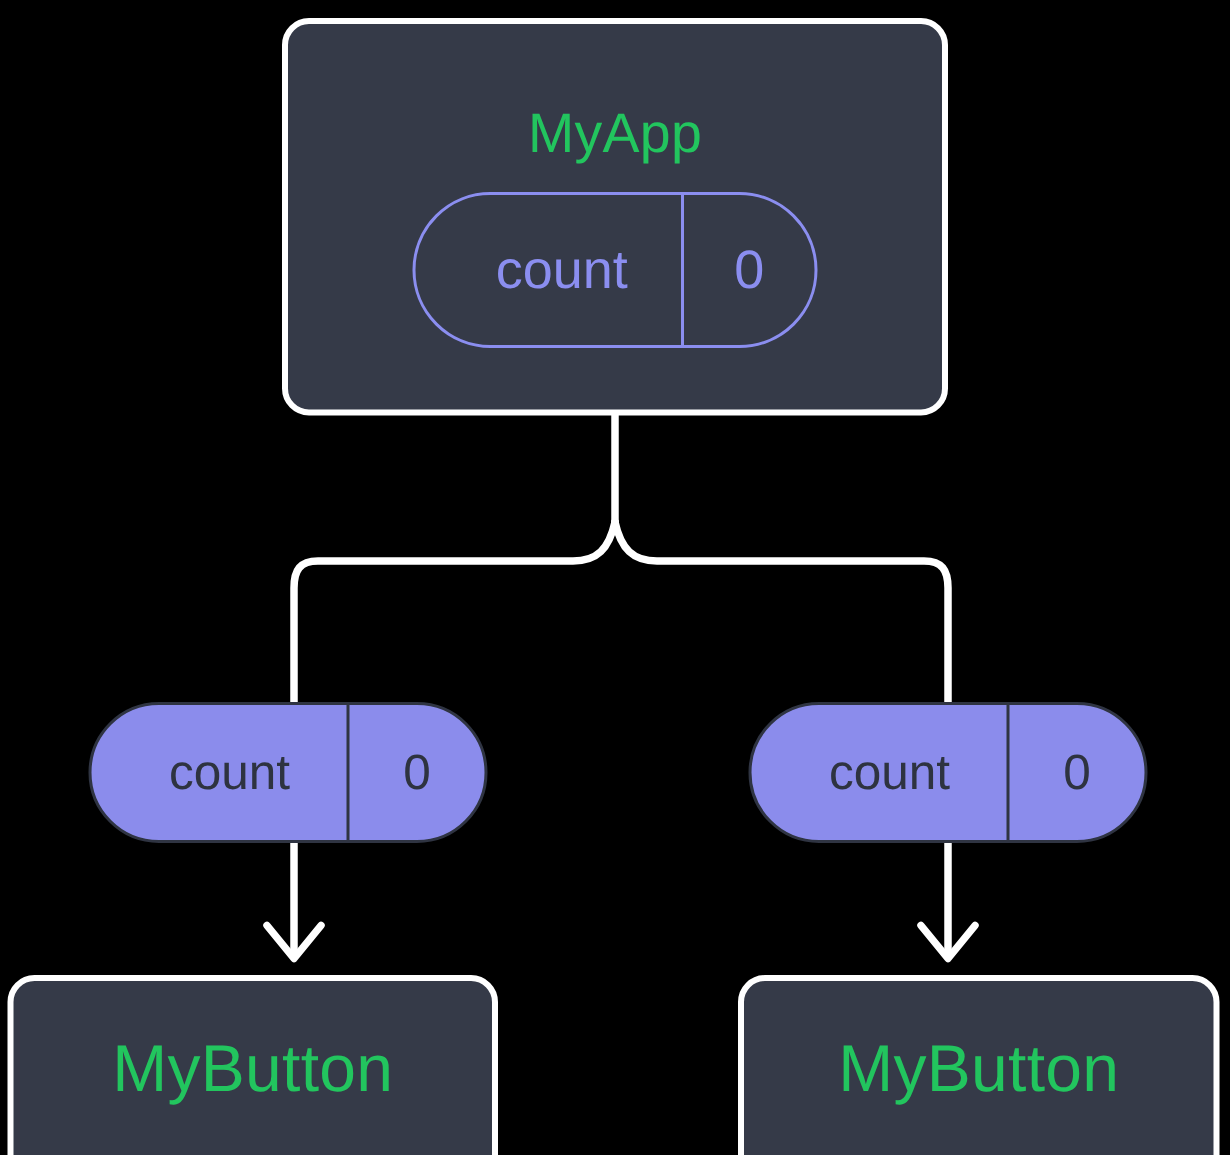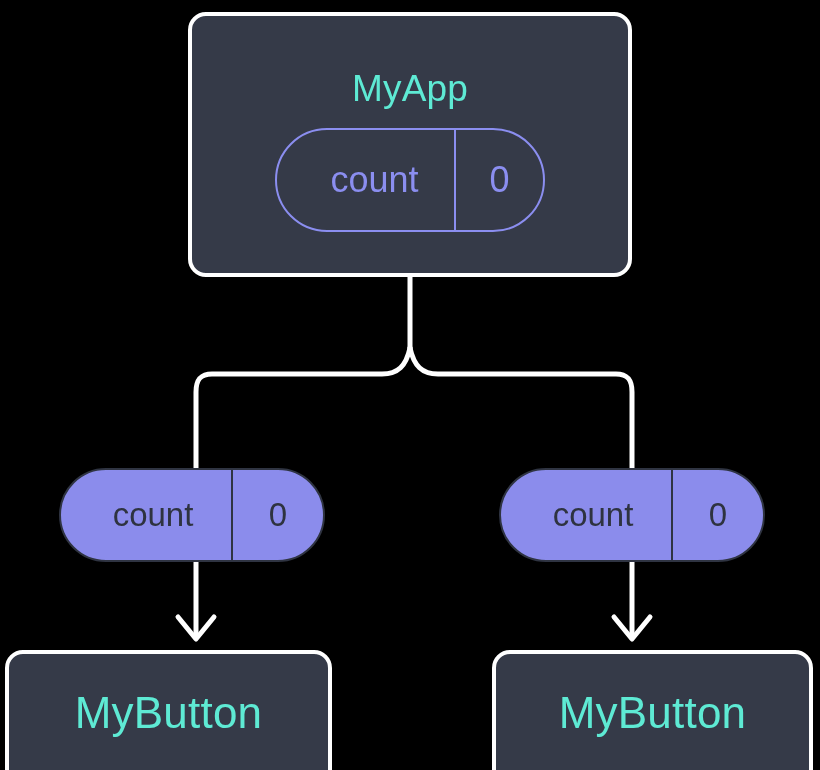--- a/index.html
+++ b/index.html
@@ -40,21 +40,21 @@
     border: 4px solid #ffffff;
     border-radius: 18px;
     z-index: 2;
   }
 
   .box-title {
     position: absolute;
     left: 0;
     width: 100%;
     text-align: center;
-    color: #5eead4;
+    color: #22c55e;
     font-weight: 400;
     letter-spacing: 0.2px;
   }
 
   
   #node-myapp {
     left: 188px;
     top: 12px;
     width: 444px;
     height: 265px;

